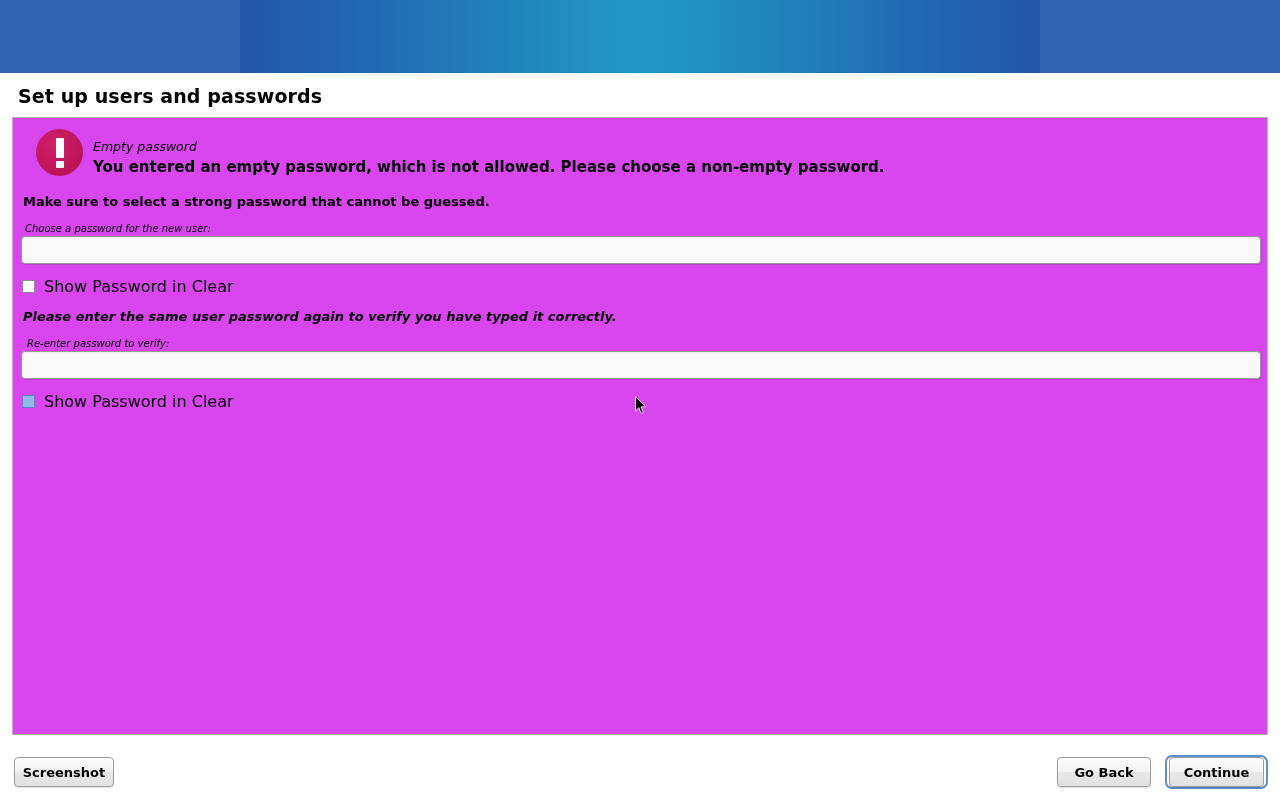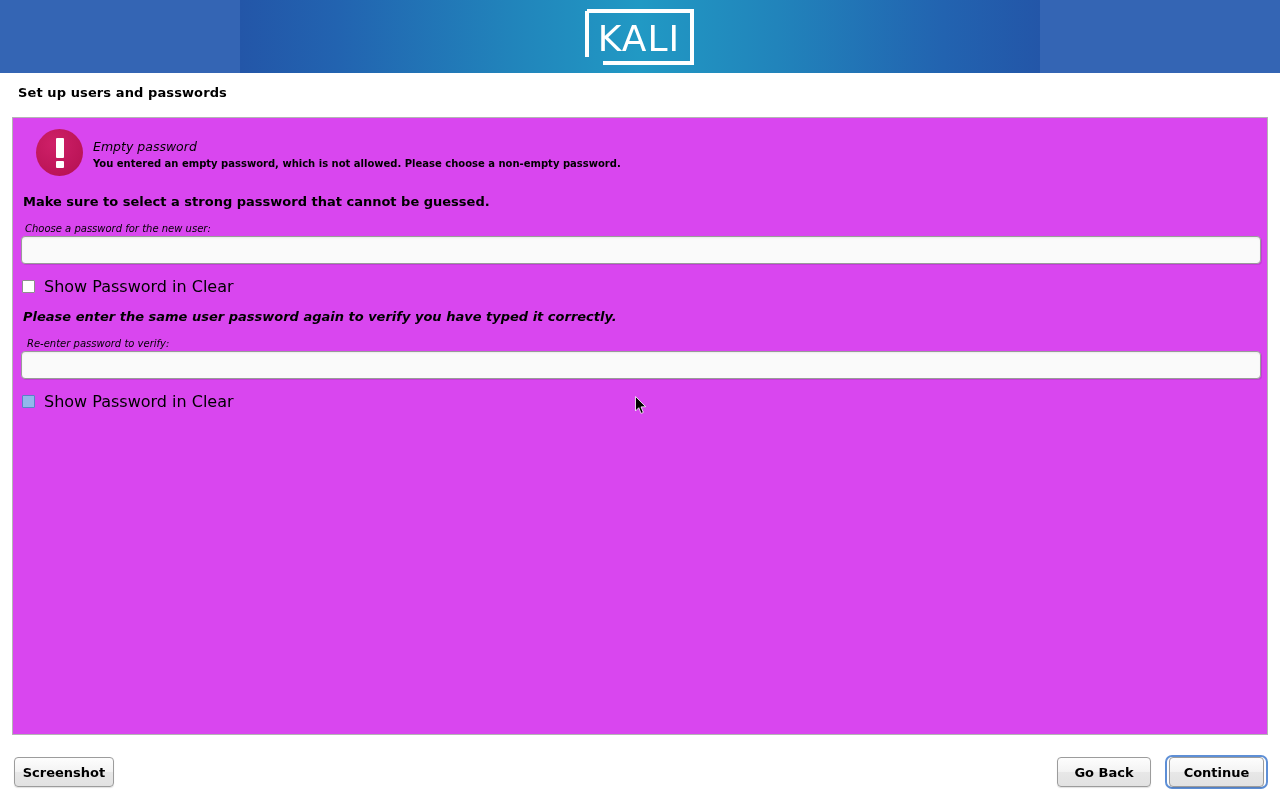--- a/index.html
+++ b/index.html
@@ -48,21 +48,21 @@
     width: 113px;
     height: 60px;
   }
   .kali-logo svg { display: block; }
 
   
   .step-title {
     position: absolute;
     left: 18px;
     top: 85px;
-    font-size: 13px;
+    font-size: 19px;
     font-weight: bold;
     letter-spacing: 0.1px;
     color: #000;
   }
 
   
   .panel {
     position: absolute;
     left: 12px;
     top: 117px;
@@ -115,21 +115,21 @@
     left: 70px;
     top: 10px;
     font-size: 12.5px;
     font-style: italic;
     color: #000;
   }
   .error-body {
     position: absolute;
     left: 70px;
     top: 29px;
-    font-size: 10px;
+    font-size: 15px;
     font-weight: bold;
     color: #000;
   }
 
   
   .form-area { position: absolute; left: 0; top: 0; width: 100%; }
 
   .hint {
     position: absolute;
     font-size: 13px;
@@ -222,28 +222,20 @@
     width: 12px;
     height: 19px;
     pointer-events: none;
   }
 </style>
 </head>
 <body>
 
 <div class="banner">
   <div class="banner-gradient"></div>
-  <div class="kali-logo">
-    <svg width="113" height="60" viewBox="0 0 113 60" xmlns="http://www.w3.org/2000/svg">
-
-      <path d="M4 4 H109 V56 H20" fill="none" stroke="#ffffff" stroke-width="4"></path>
-      <path d="M4 4 V50" fill="none" stroke="#ffffff" stroke-width="4"></path>
-      <text x="56" y="44" text-anchor="middle" font-family="DejaVu Sans, Liberation Sans, sans-serif" font-size="36" fill="#ffffff" letter-spacing="1">KALI</text>
-    </svg>
-  </div>
 </div>
 
 <div class="step-title">Set up users and passwords</div>
 
 <div class="panel">
 
   <div class="error-row">
     <div class="error-icon">
       <div class="bang-bar"></div>
       <div class="bang-dot"></div>

